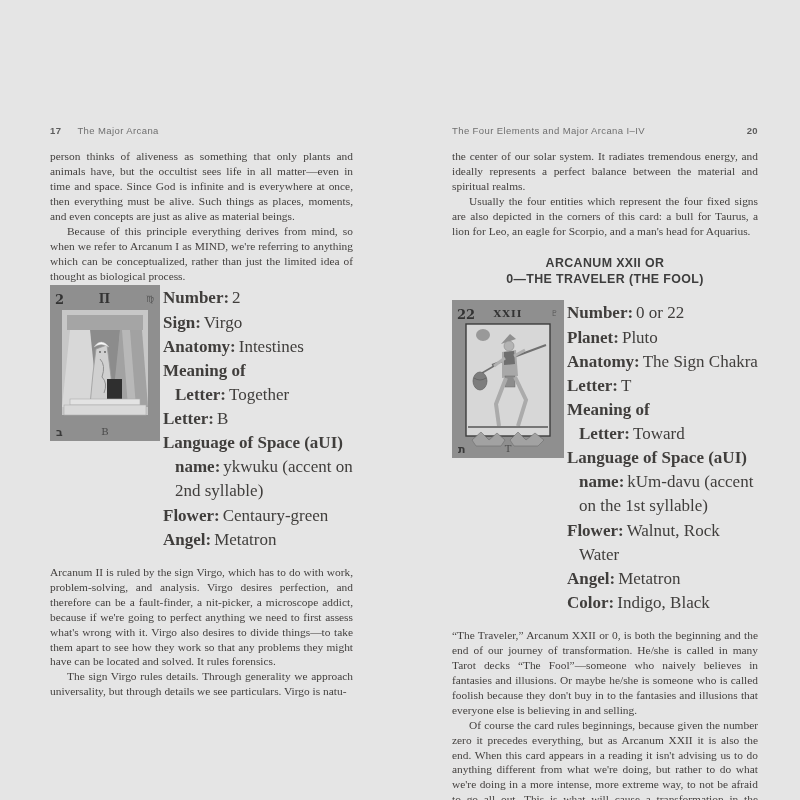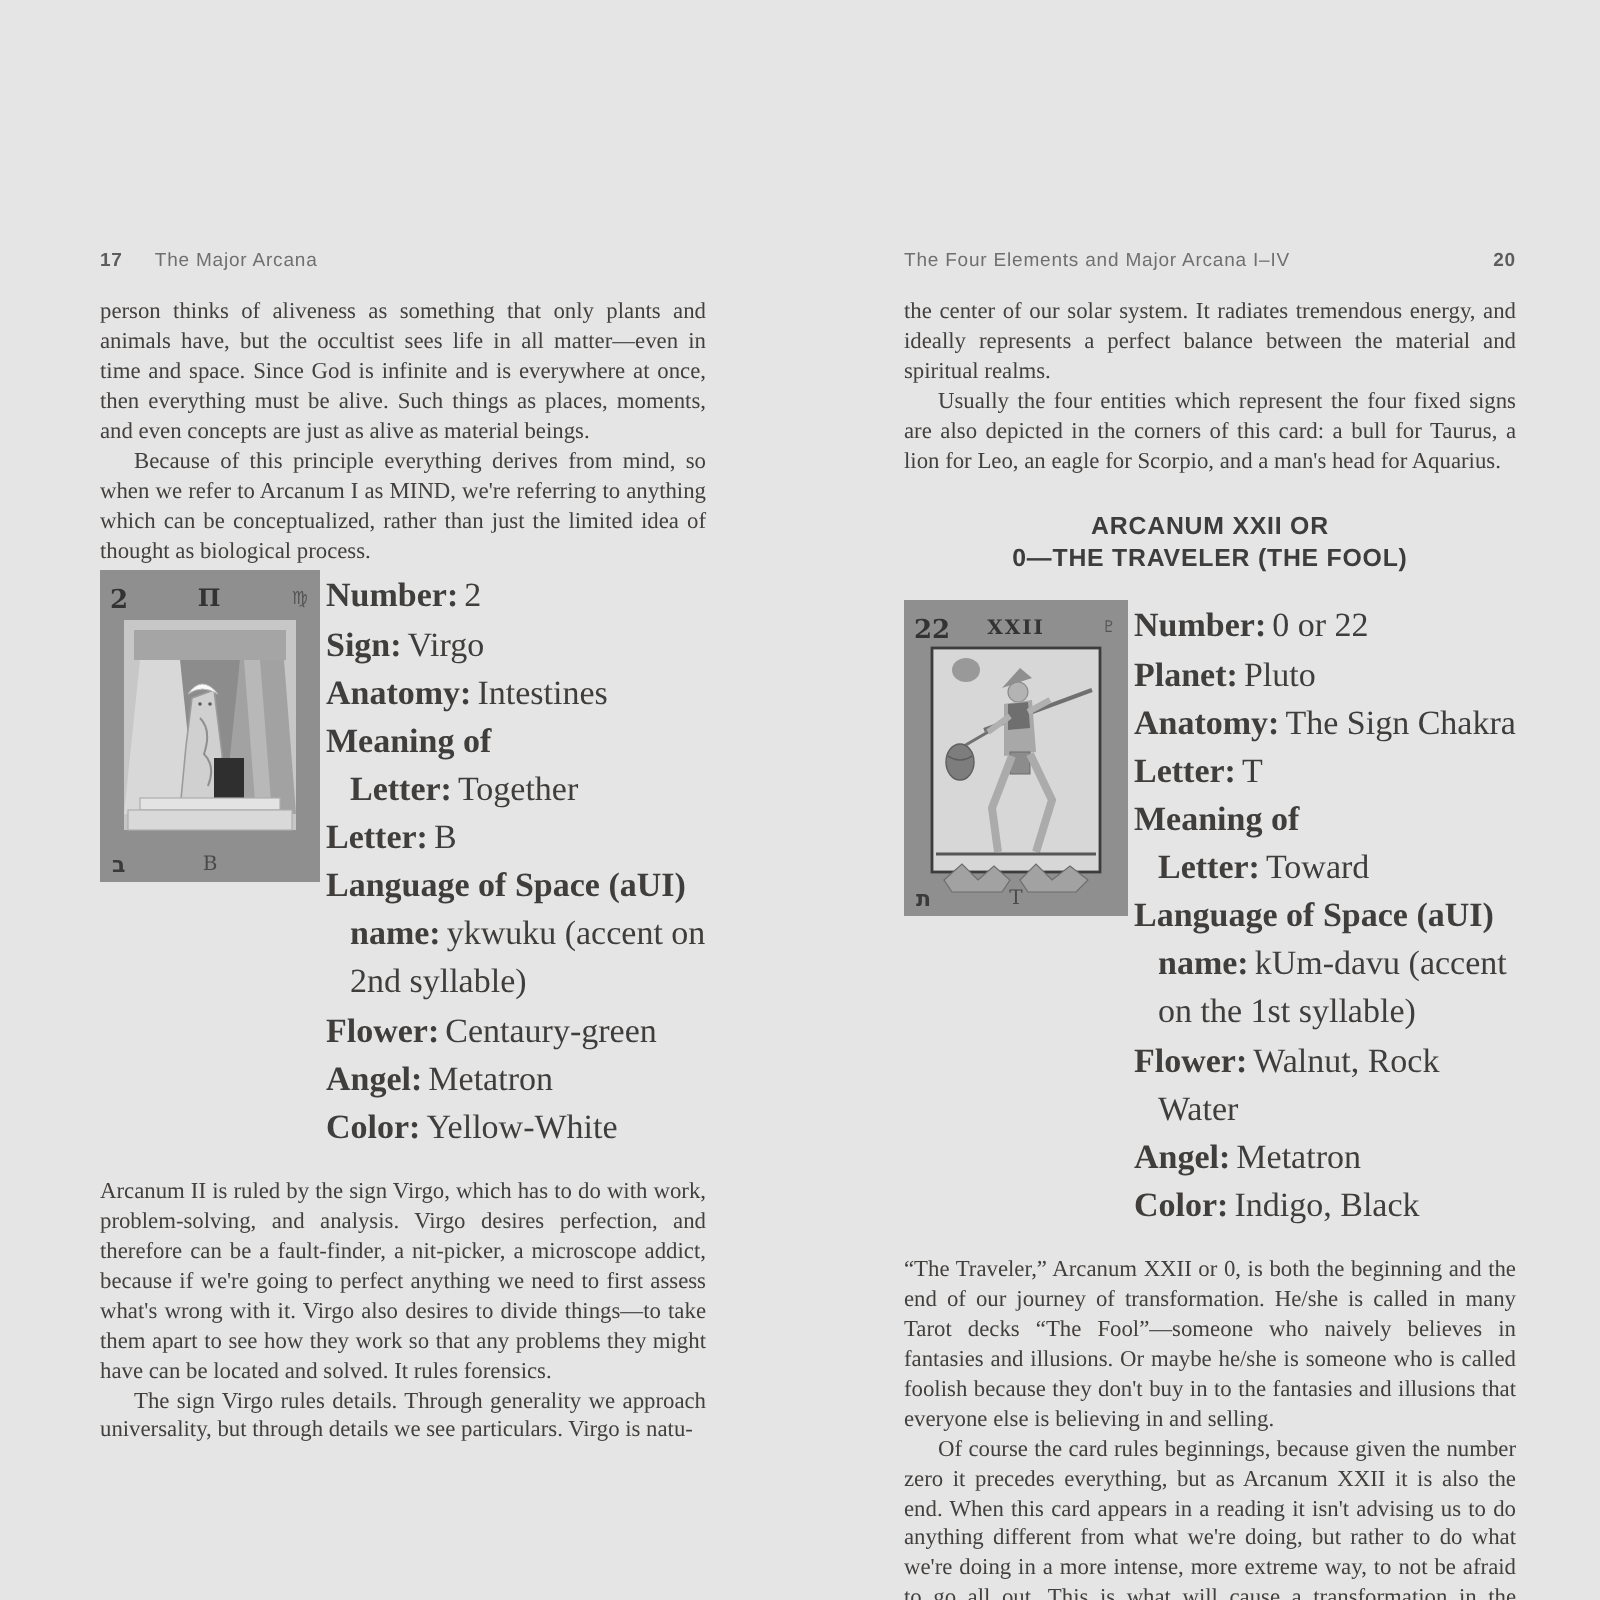--- a/index.html
+++ b/index.html
@@ -103,21 +103,20 @@
 
       <div class="attrs">
         <div class="attr"><b class="al">Number:</b><span class="av">2</span></div>
         <div class="attr"><b class="al">Sign:</b><span class="av">Virgo</span></div>
         <div class="attr"><b class="al">Anatomy:</b><span class="av">Intestines</span></div>
         <div class="attr"><b class="al">Meaning of Letter:</b><span class="av">Together</span></div>
         <div class="attr"><b class="al">Letter:</b><span class="av">B</span></div>
         <div class="attr"><b class="al">Language of Space (aUI) name:</b><span class="av">ykwuku (accent on 2nd syllable)</span></div>
         <div class="attr"><b class="al">Flower:</b><span class="av">Centaury-green</span></div>
         <div class="attr"><b class="al">Angel:</b><span class="av">Metatron</span></div>
-        <div class="attr"><b class="al">Color:</b><span class="av">Yellow-White</span></div>
       </div>
     </div>
 
     <p class="body">Arcanum II is ruled by the sign Virgo, which has to do with work, problem-solving, and analysis.  Virgo desires perfection, and therefore can be a fault-finder, a nit-picker, a microscope addict, because if we're going to perfect anything we need to first assess what's wrong with it. Virgo also desires to divide things—to take them apart to see how they work so that any problems they might have can be located and solved.  It rules forensics.</p>
     <p class="body indent">The sign Virgo rules details.  Through generality we approach universality, but through details we see particulars.  Virgo is natu-</p>
   </div>
 
   <div class="page page-right">
 
     <div class="running-head rh-right">

